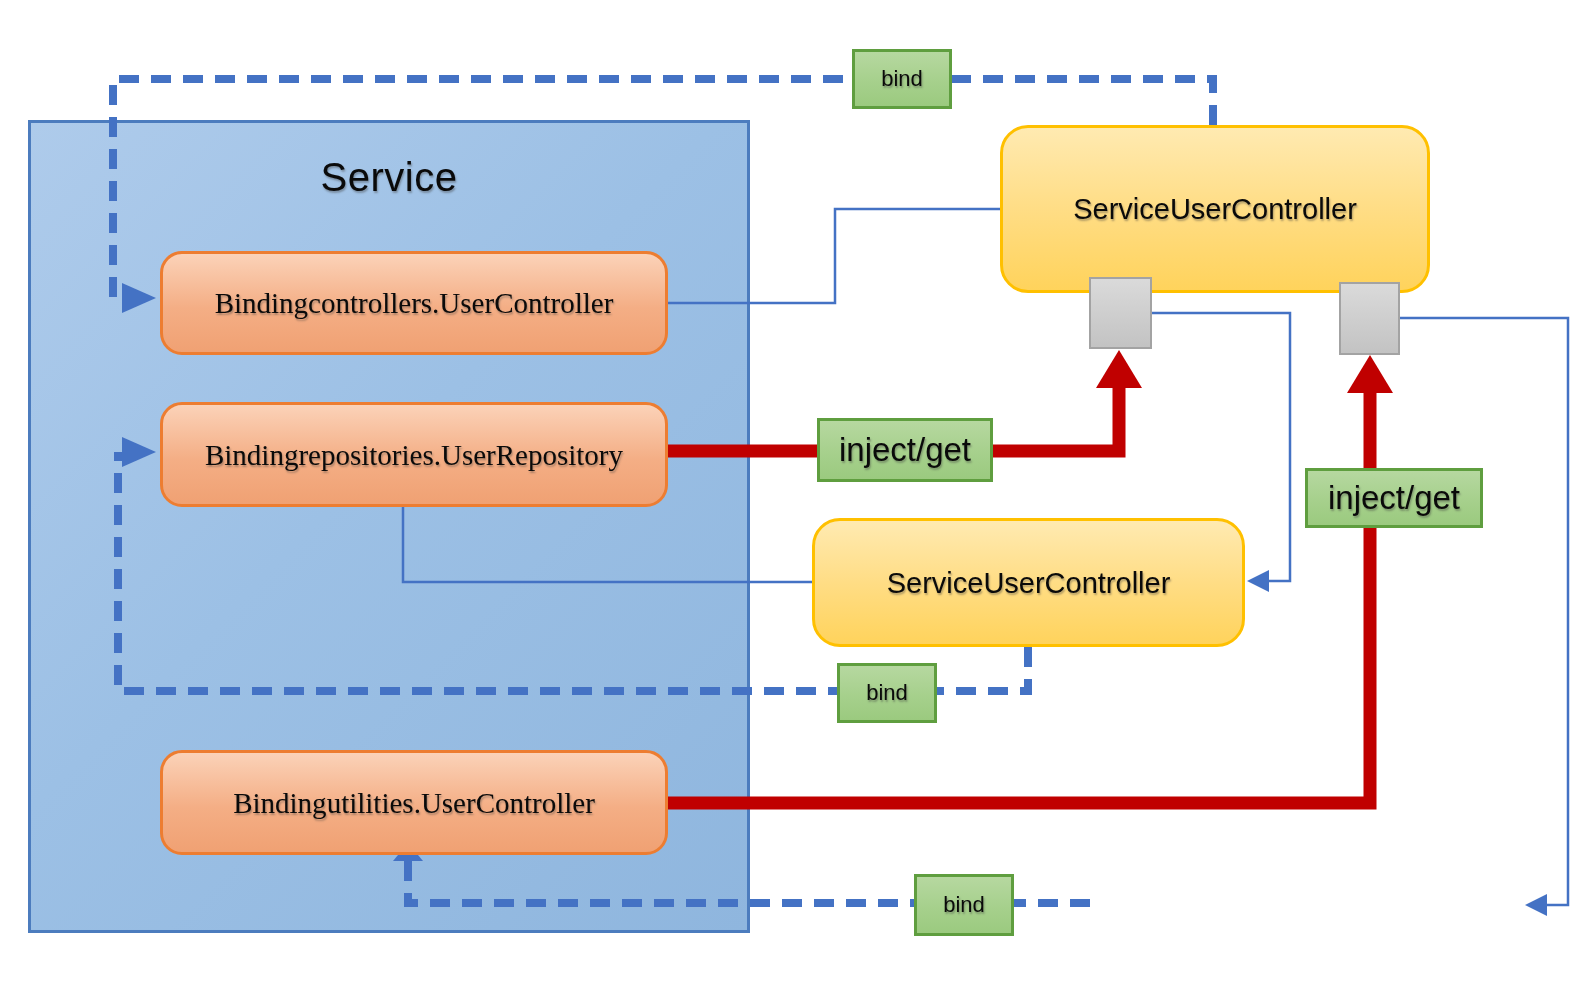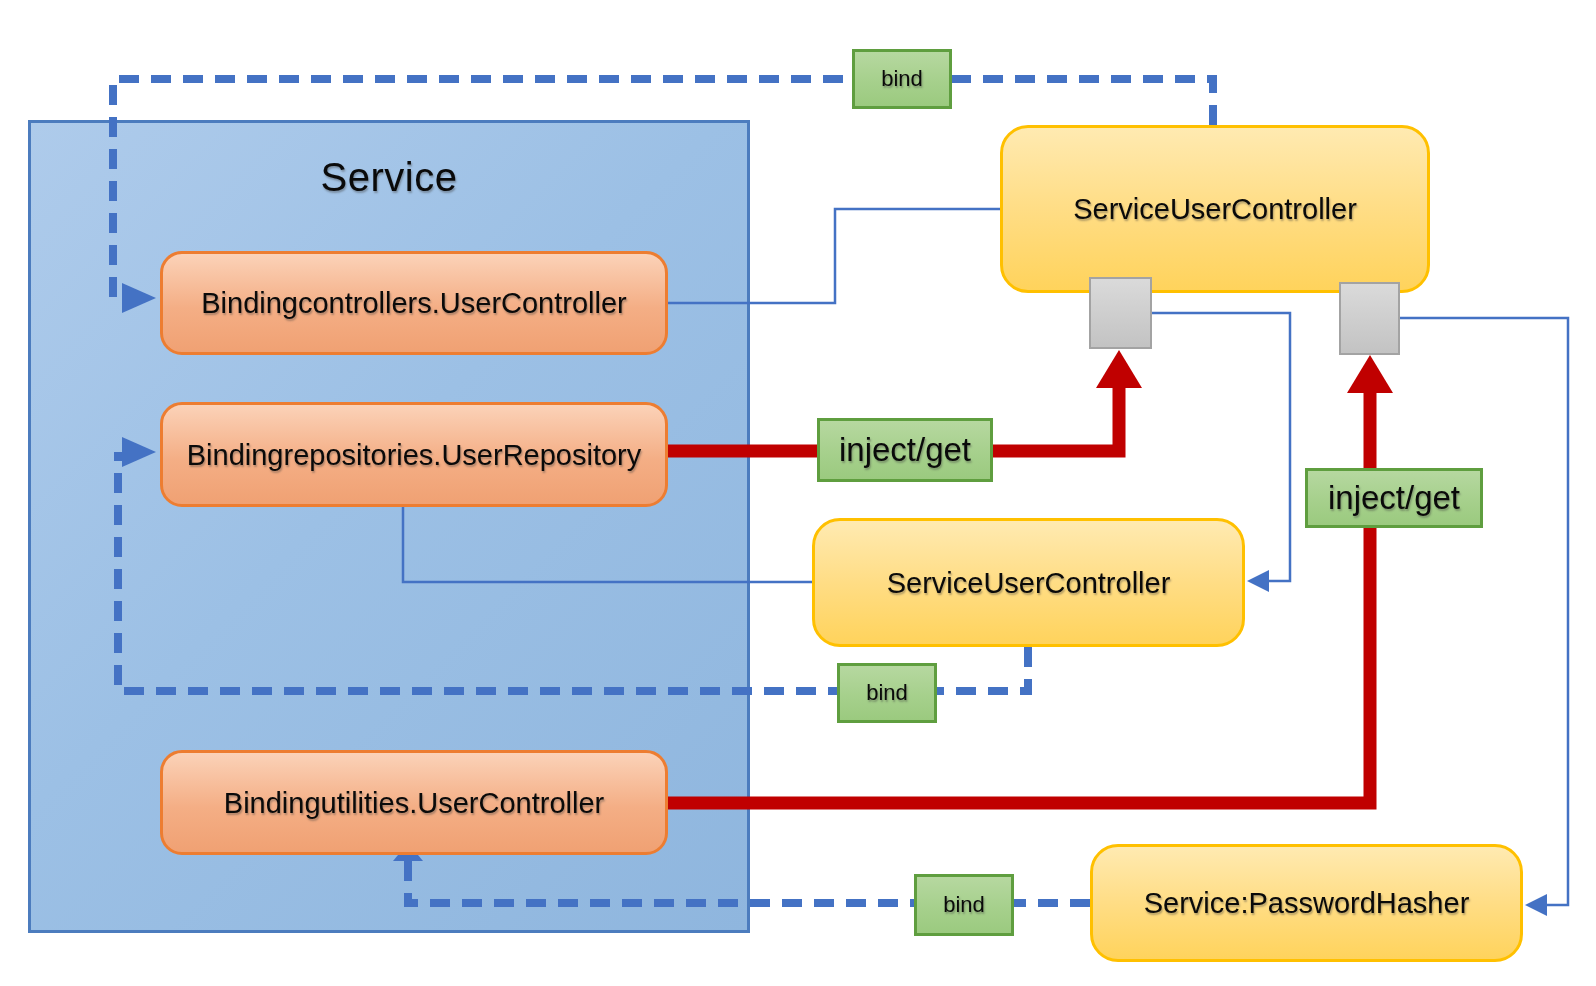--- a/index.html
+++ b/index.html
@@ -30,20 +30,21 @@
   
   .node{
     display:flex;flex-direction:row;align-items:center;justify-content:center;
     text-align:center;line-height:38px;font-size:29px;
     text-shadow:1px 2px 2px rgba(60,60,60,.4);
   }
   .binding{
     width:508px;border:3px solid #ed7d31;border-radius:22px;
     background:linear-gradient(180deg,#fbd2b8 0%,#f6b astronomical 50%,#f0a173 100%);
     background:linear-gradient(180deg,#fbd2b8 0%,#f4ae85 55%,#f0a173 100%);
+    font-family:Liberation Serif, serif;
   }
   .service{
     border:3px solid #ffc000;border-radius:28px;
     background:linear-gradient(180deg,#ffeab1 0%,#ffdd85 50%,#ffd35c 100%);
   }
   .b1{left:160px;top:251px;height:104px;}
   .b2{left:160px;top:402px;height:105px;}
   .b3{left:160px;top:750px;height:105px;}
   .s1{left:1000px;top:125px;width:430px;height:168px;}
   .s2{left:812px;top:518px;width:433px;height:129px;}
@@ -131,24 +132,20 @@
   </div>
 
   <div class="abs node service s1">
     <div>Service</div>
     <div>UserController</div>
   </div>
   <div class="abs node service s2">
     <div>Service</div>
     <div>UserController</div>
   </div>
-  <div class="abs node service s3">
-    <div>Service:</div>
-    <div>PasswordHasher</div>
-  </div>
 
   <div class="abs slot g1"></div>
   <div class="abs slot g2"></div>
 
   <div class="abs tag tag-bind-top">bind</div>
   <div class="abs tag tag-inject-left">inject/get</div>
   <div class="abs tag tag-inject-right">inject/get</div>
   <div class="abs tag tag-bind-middle">bind</div>
   <div class="abs tag tag-bind-bottom">bind</div>
 

